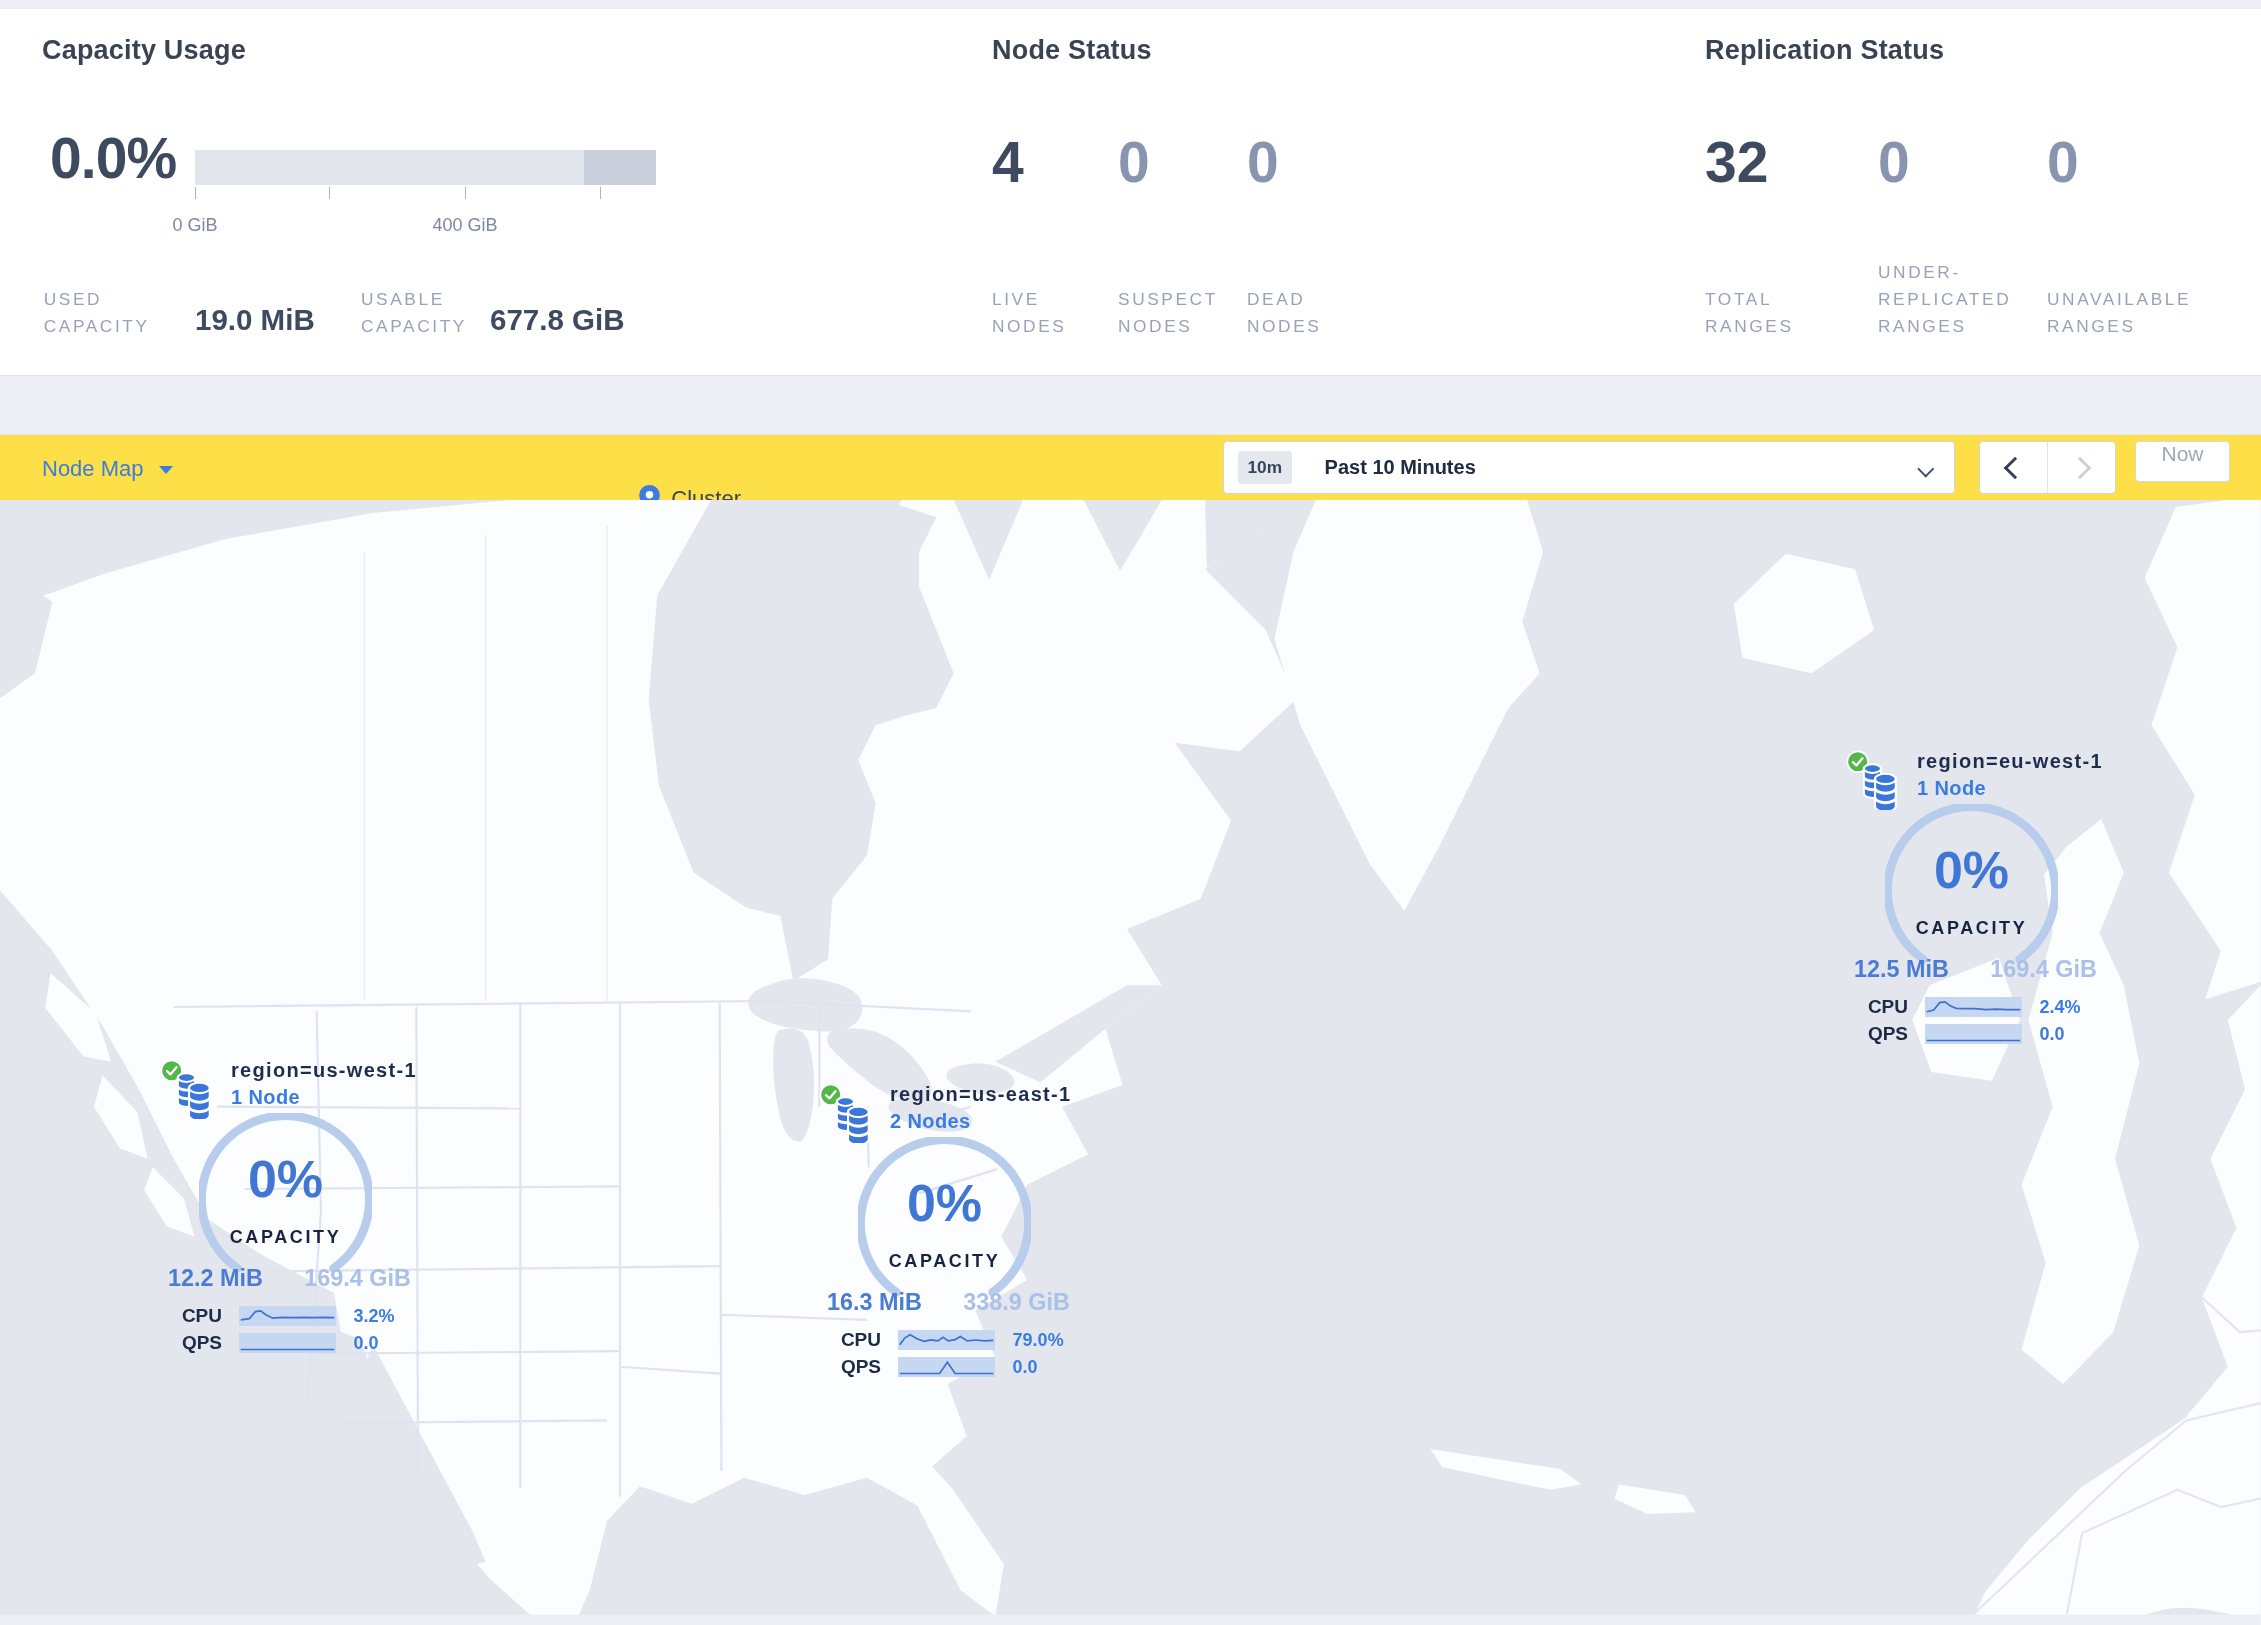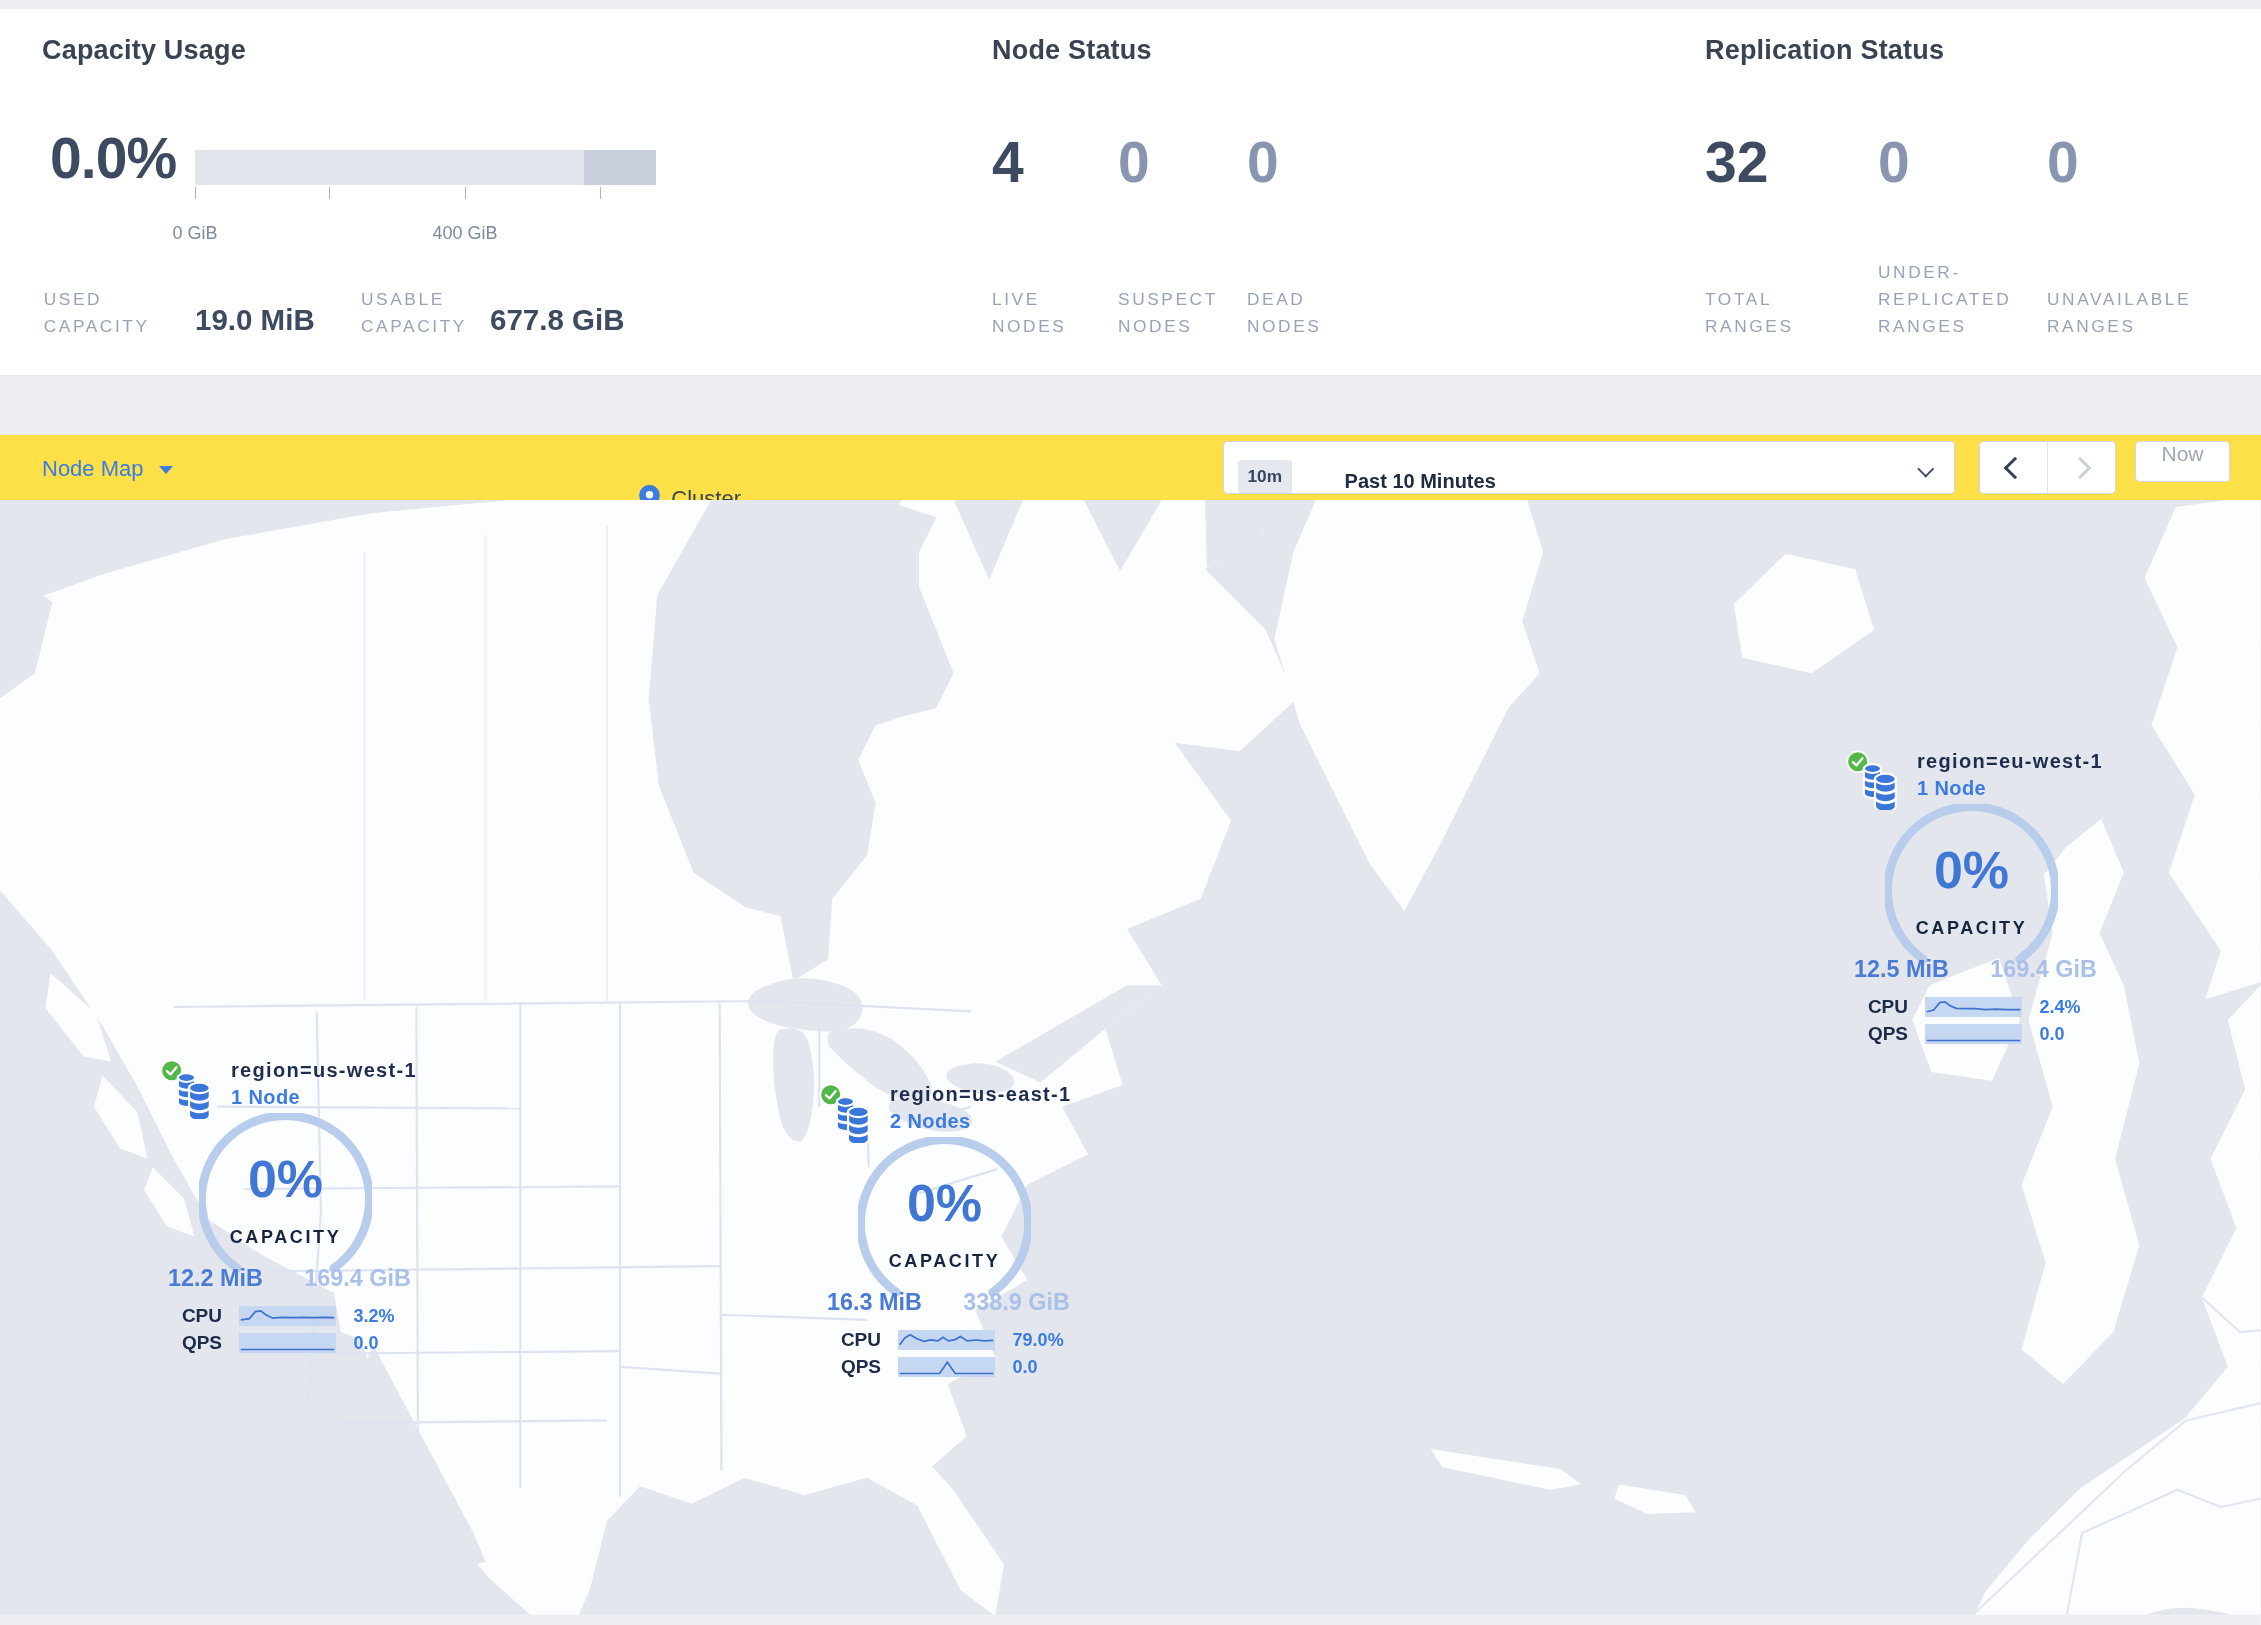--- a/index.html
+++ b/index.html
@@ -25,21 +25,21 @@
   .big-pct{
     position:absolute;left:0;top:116px;
     font-size:57px;font-weight:700;color:#3e4a5f;letter-spacing:-0.9px;margin-left:8px;
   }
   .bar-wrap{position:absolute;left:153px;top:141px;width:461px;height:35px;}
   .bar-track{position:absolute;inset:0;background:#e2e5eb;}
   .bar-reserved{position:absolute;right:0;top:0;width:72px;height:35px;background:#cad0db;}
   .bar-ticks{position:absolute;left:153px;top:178px;width:461px;height:14px;}
   .tick{position:absolute;top:0;width:1.3px;height:12px;background:#aab3c4;}
   .tick-label{
-    position:absolute;top:36px;transform:translateX(-50%);
+    position:absolute;top:28px;transform:translateX(-50%);
     font-size:18px;color:#7d88a0;white-space:nowrap;
   }
   .stat-label{
     position:absolute;bottom:35px;
     font-size:17.3px;color:#98a2b7;letter-spacing:2.6px;line-height:1.55;
     white-space:pre-line;
   }
   .stat-value{
     position:absolute;bottom:38px;
     font-size:29.5px;font-weight:700;color:#3e4a5f;white-space:nowrap;
@@ -64,21 +64,21 @@
     border-top:8.7px solid #3b7ce2;margin-top:2.6px;
   }
   .breadcrumb{
     position:absolute;left:639px;top:0;height:100%;
     display:flex;align-items:center;gap:11.3px;margin-top:30px;
   }
   .breadcrumb-label{font-size:22px;font-weight:500;color:#3c4454;}
   .time-box{
     position:absolute;left:1223px;top:6px;width:732px;height:53px;
     background:#fff;border:0.9px solid #ced3dd;border-radius:4.3px;
-    display:flex;align-items:flex-end;box-sizing:border-box;cursor:pointer;gap:20px;
+    display:flex;align-items:center;box-sizing:border-box;cursor:pointer;
   }
   .time-badge{
     margin-left:14px;background:#e5e8ee;border-radius:3.5px;
     padding:6px 9.5px;font-size:17.3px;font-weight:700;color:#39455c;
   }
   .time-label{margin-left:33px;font-size:20px;font-weight:600;color:#202c42;}
   .chev-sm{
     position:absolute;right:22.5px;top:21px;width:9.5px;height:9.5px;
     border-right:2.2px solid #3e4b66;border-bottom:2.2px solid #3e4b66;
     transform:rotate(45deg);

